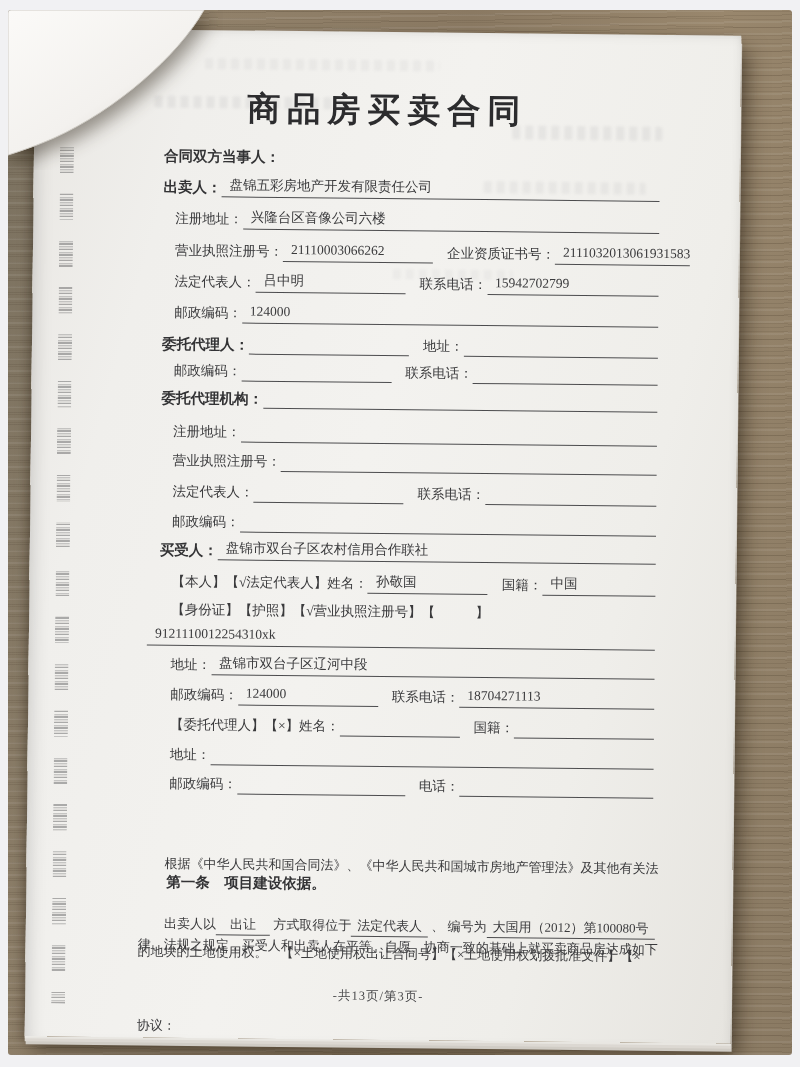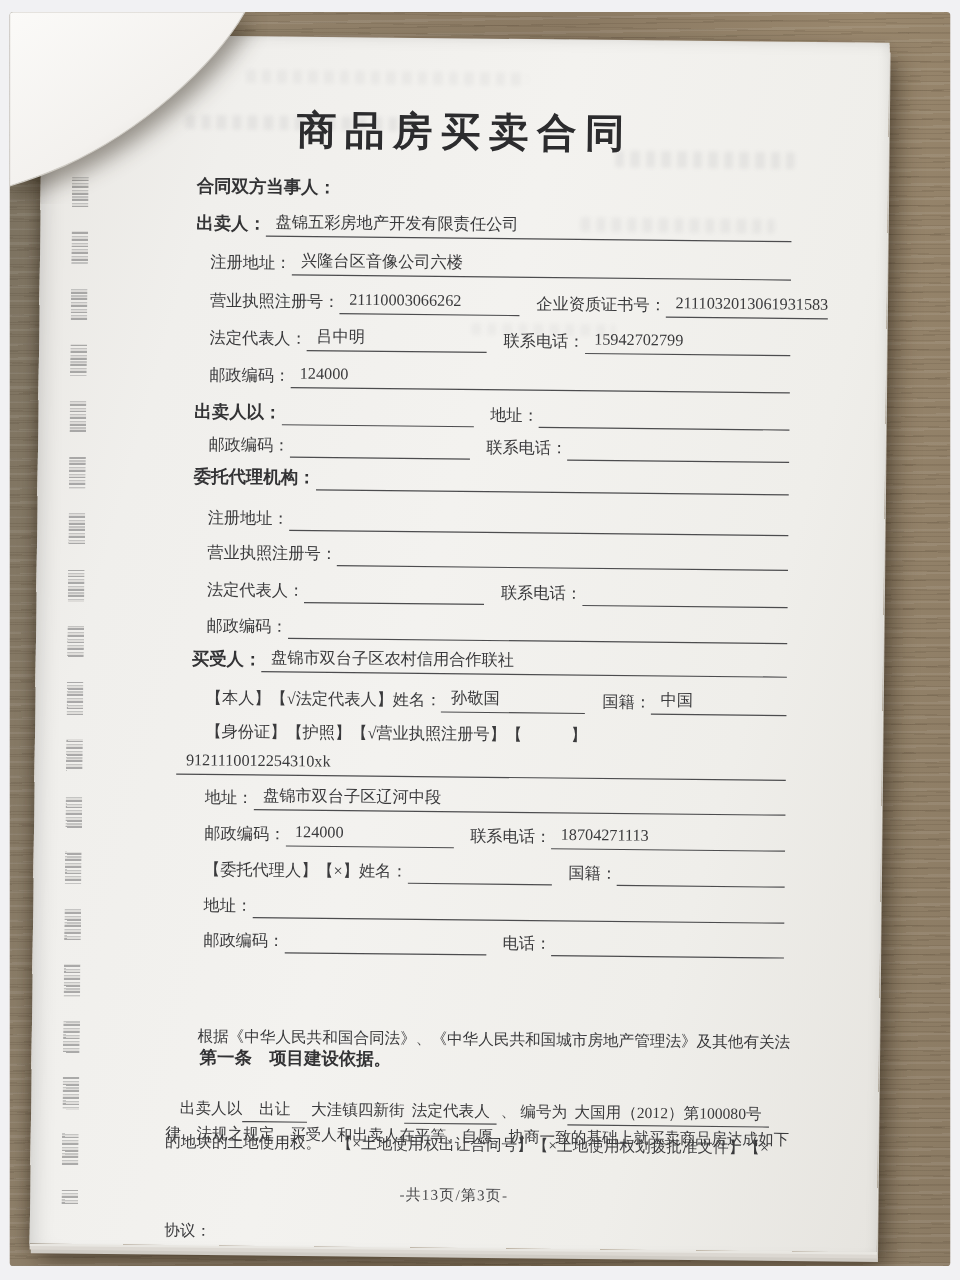--- a/index.html
+++ b/index.html
@@ -117,21 +117,21 @@
       <span class="ul w150">吕中明</span>
       <span class="lb gap">联系电话：</span>
       <span class="ul fill">15942702799</span>
     </div>
     <div class="row in" style="top:269px">
       <span class="lb">邮政编码：</span>
       <span class="ul fill">124000</span>
     </div>
 
     <div class="row" style="top:300px">
-      <span class="lb b">出卖人以：</span>
+      <span class="lb b">委托代理人：</span>
       <span class="ul w160"></span>
       <span class="lb gap">地址：</span>
       <span class="ul fill"></span>
     </div>
     <div class="row in" style="top:327px">
       <span class="lb">邮政编码：</span>
       <span class="ul w150"></span>
       <span class="lb gap">联系电话：</span>
       <span class="ul fill"></span>
     </div>
@@ -205,23 +205,23 @@
     <div class="pblock" style="top:766px">
       <div class="pline indent">根据《中华人民共和国合同法》、《中华人民共和国城市房地产管理法》及其他有关法</div>
       <div class="pline">律、法规之规定，买受人和出卖人在平等、自愿、协商一致的基础上就买卖商品房达成如下</div>
       <div class="pline">协议：</div>
     </div>
 
     <div class="row wide" style="top:838px">
       <span class="lb b" style="margin-left:28px">第一条　项目建设依据。</span>
     </div>
     <div class="row wide art" style="top:884px">
-      <span class="lb" style="margin-left:12px">出卖人以</span>
+      <span class="lb" style="margin-left:26px">出卖人以</span>
       <span class="uv pad">出让</span>
-      <span class="lb"> 大洼镇四新街</span>
+      <span class="lb"> 方式取得位于</span>
       <span class="uv">法定代表人</span>
       <span class="lb"> 、 编号为</span>
       <span class="uv">大国用（2012）第100080号</span>
     </div>
     <div class="row wide art" style="top:912px">
       <span class="lb">的地块的土地使用权。　【×土地使用权出让合同号】【×土地使用权划拨批准文件】【×</span>
     </div>
 
     <div class="footer">-共13页/第3页-</div>
   </div>

